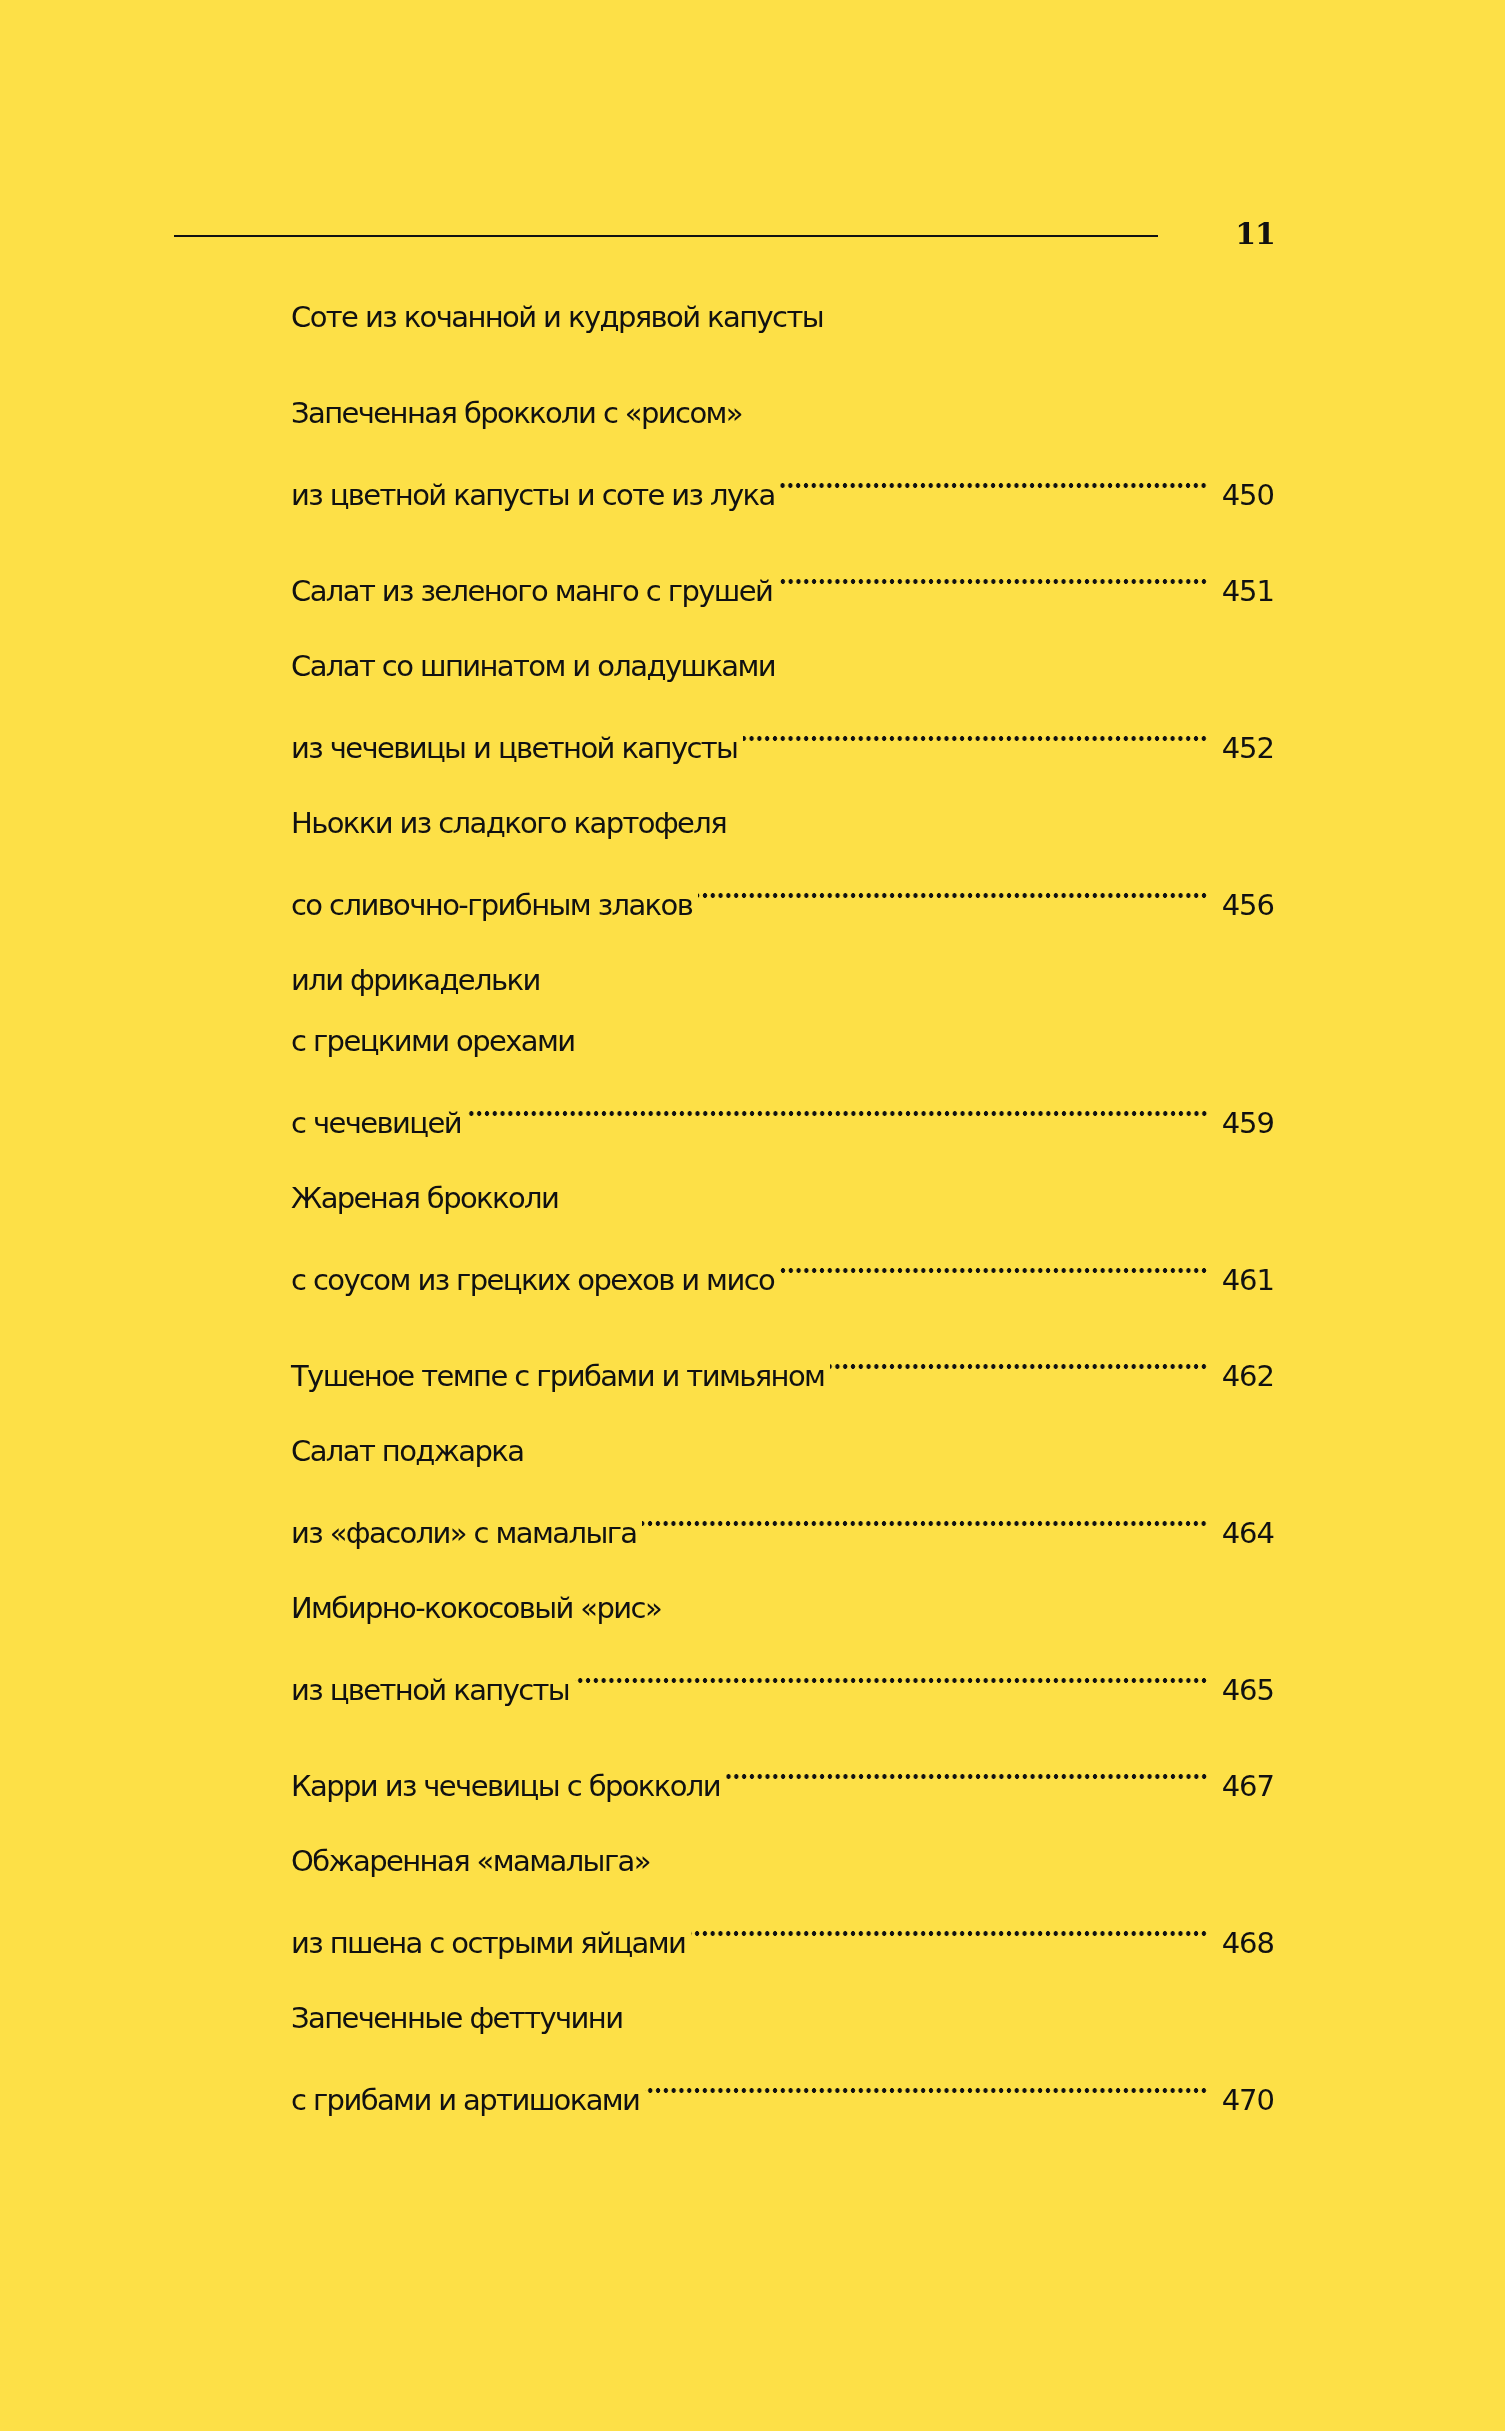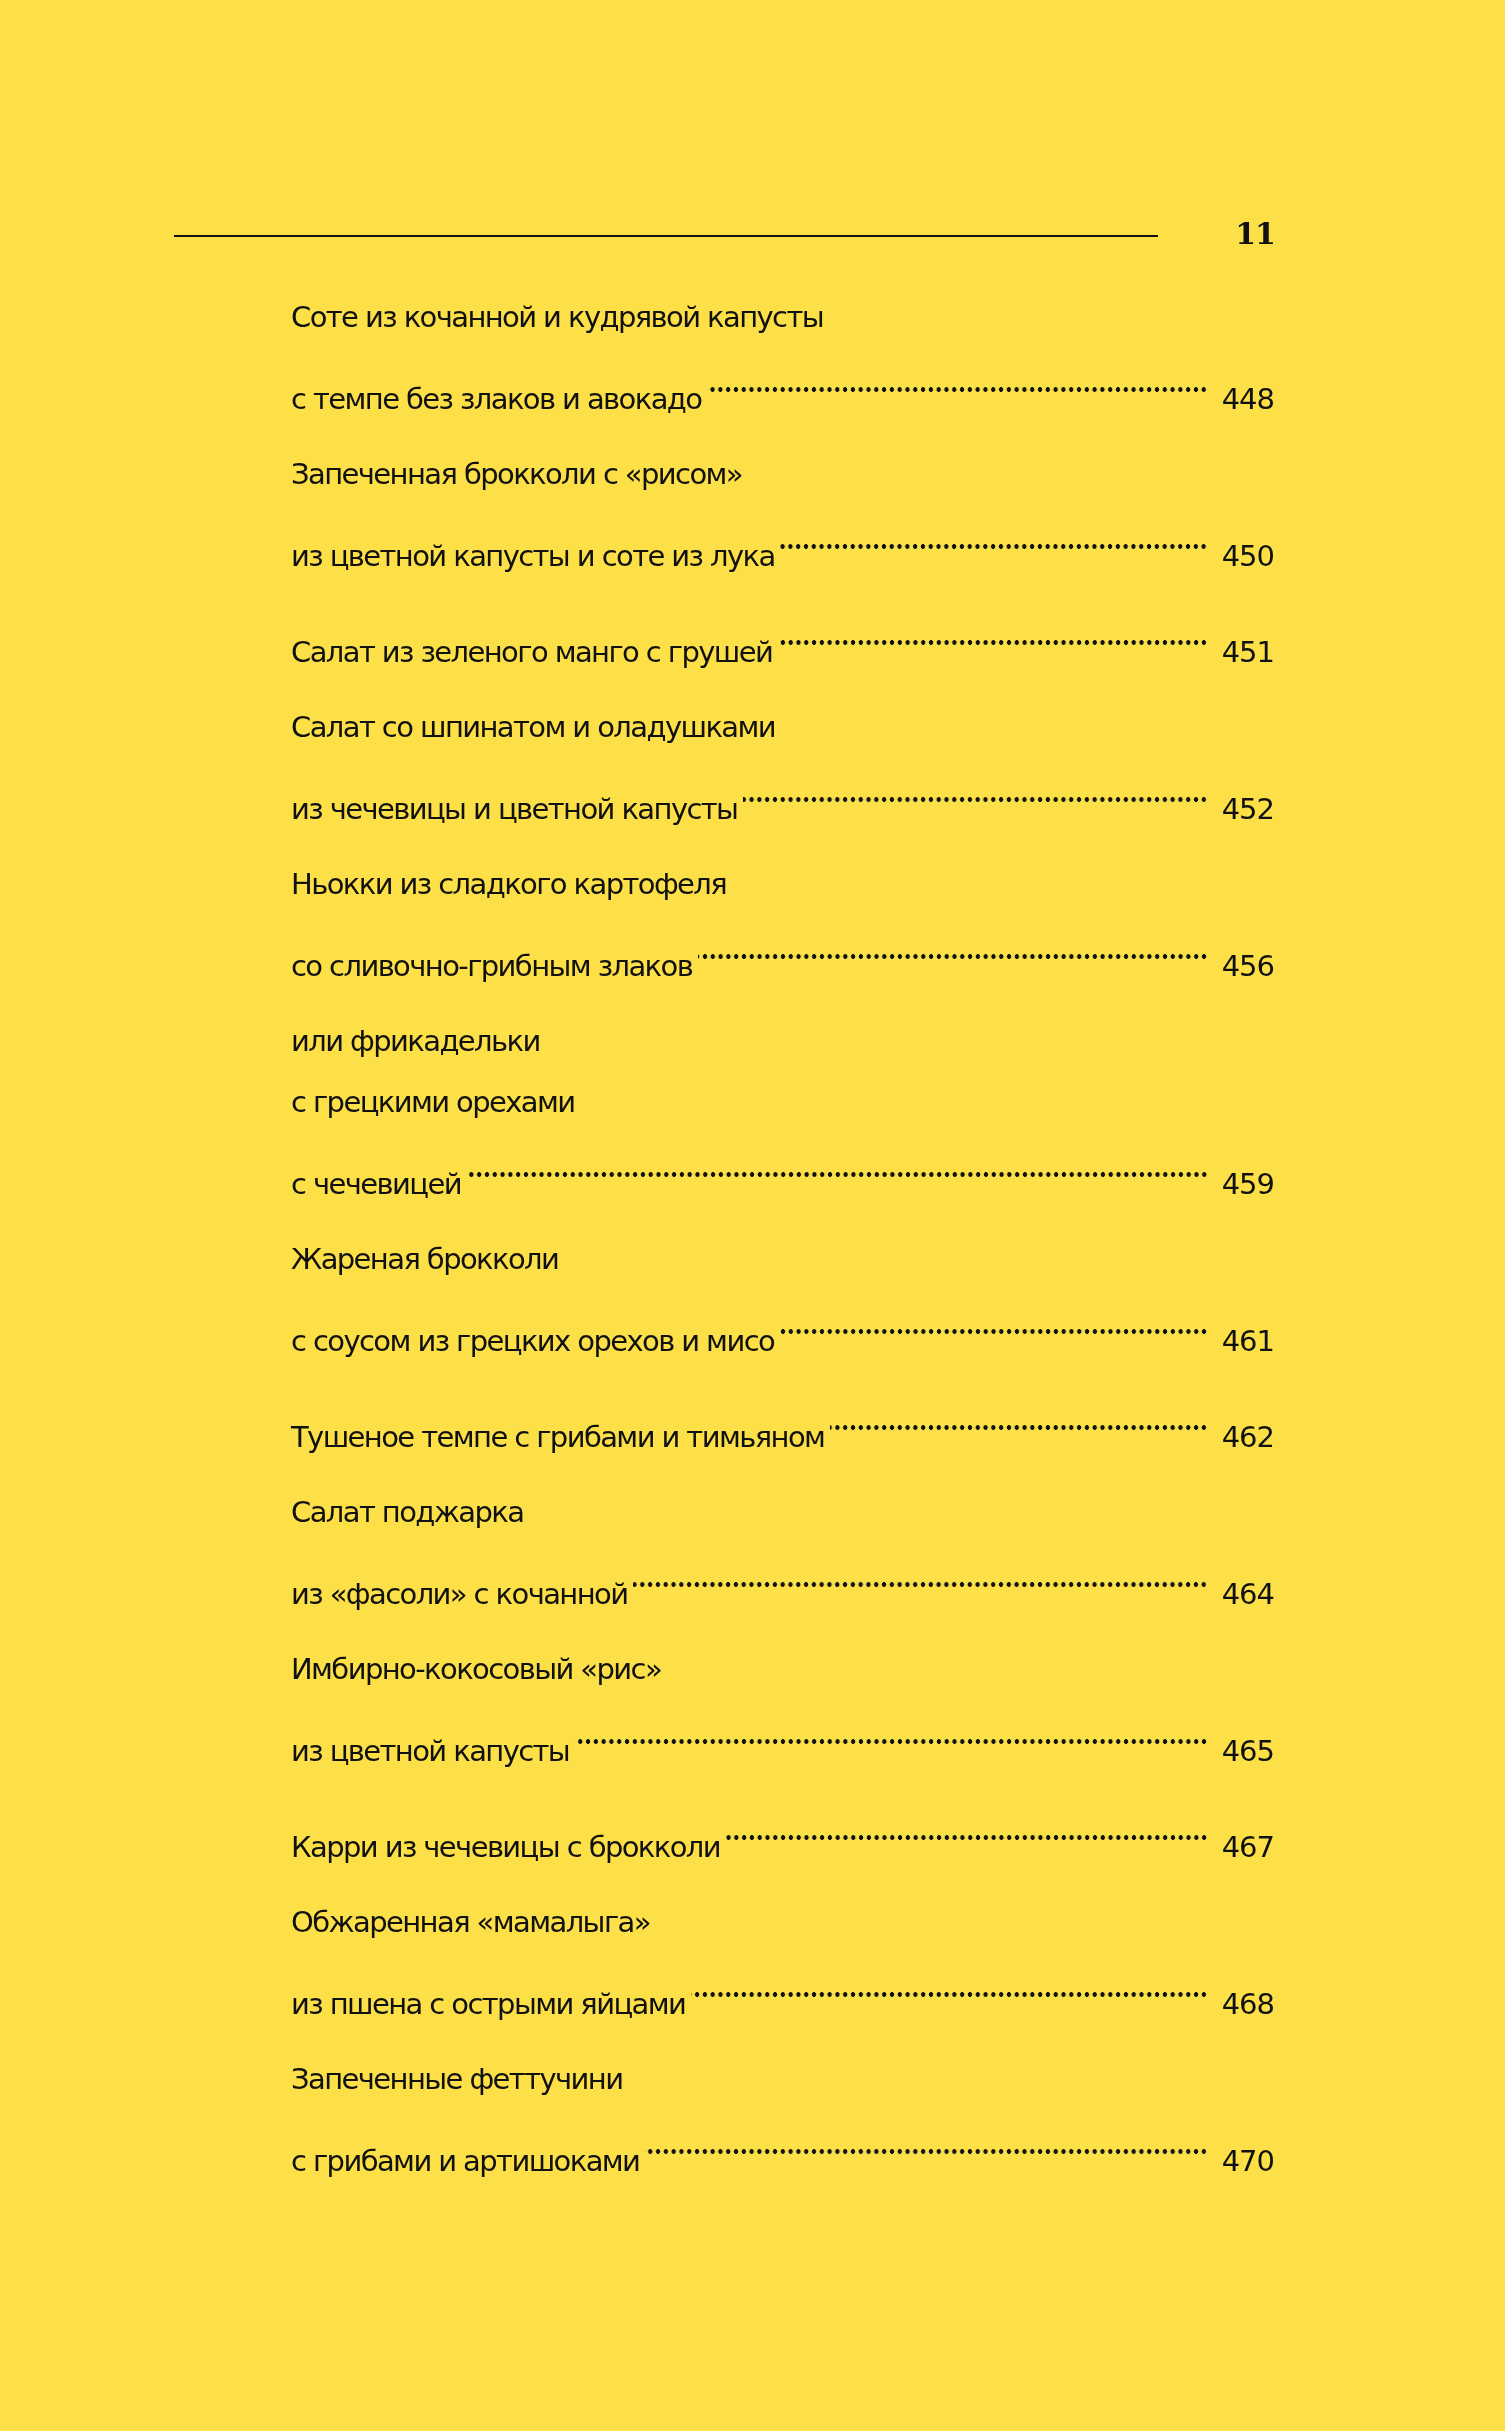--- a/index.html
+++ b/index.html
@@ -22,25 +22,20 @@
 </style>
 </head>
 <body>
 
 <div class="page">
   <div class="header-rule"></div>
   <div class="page-number">11</div>
   <div class="toc" id="toc">
       <div class="entry">
         <div class="line"><span class="txt">Соте из кочанной и кудрявой капусты</span></div>
-        <div class="line last">
-          <span class="txt">с темпе без злаков и авокадо</span>
-          <span class="leader"></span>
-          <span class="pg">448</span>
-        </div>
       </div>
       <div class="entry">
         <div class="line"><span class="txt">Запеченная брокколи с «рисом»</span></div>
         <div class="line last">
           <span class="txt">из цветной капусты и соте из лука</span>
           <span class="leader"></span>
           <span class="pg">450</span>
         </div>
       </div>
       <div class="entry">
@@ -86,21 +81,21 @@
       <div class="entry">
         <div class="line last">
           <span class="txt">Тушеное темпе с грибами и тимьяном</span>
           <span class="leader"></span>
           <span class="pg">462</span>
         </div>
       </div>
       <div class="entry">
         <div class="line"><span class="txt">Салат поджарка</span></div>
         <div class="line last">
-          <span class="txt">из «фасоли» с кочанной</span>
+          <span class="txt">из «фасоли» с мамалыга</span>
           <span class="leader"></span>
           <span class="pg">464</span>
         </div>
       </div>
       <div class="entry">
         <div class="line"><span class="txt">Имбирно-кокосовый «рис»</span></div>
         <div class="line last">
           <span class="txt">из цветной капусты</span>
           <span class="leader"></span>
           <span class="pg">465</span>

